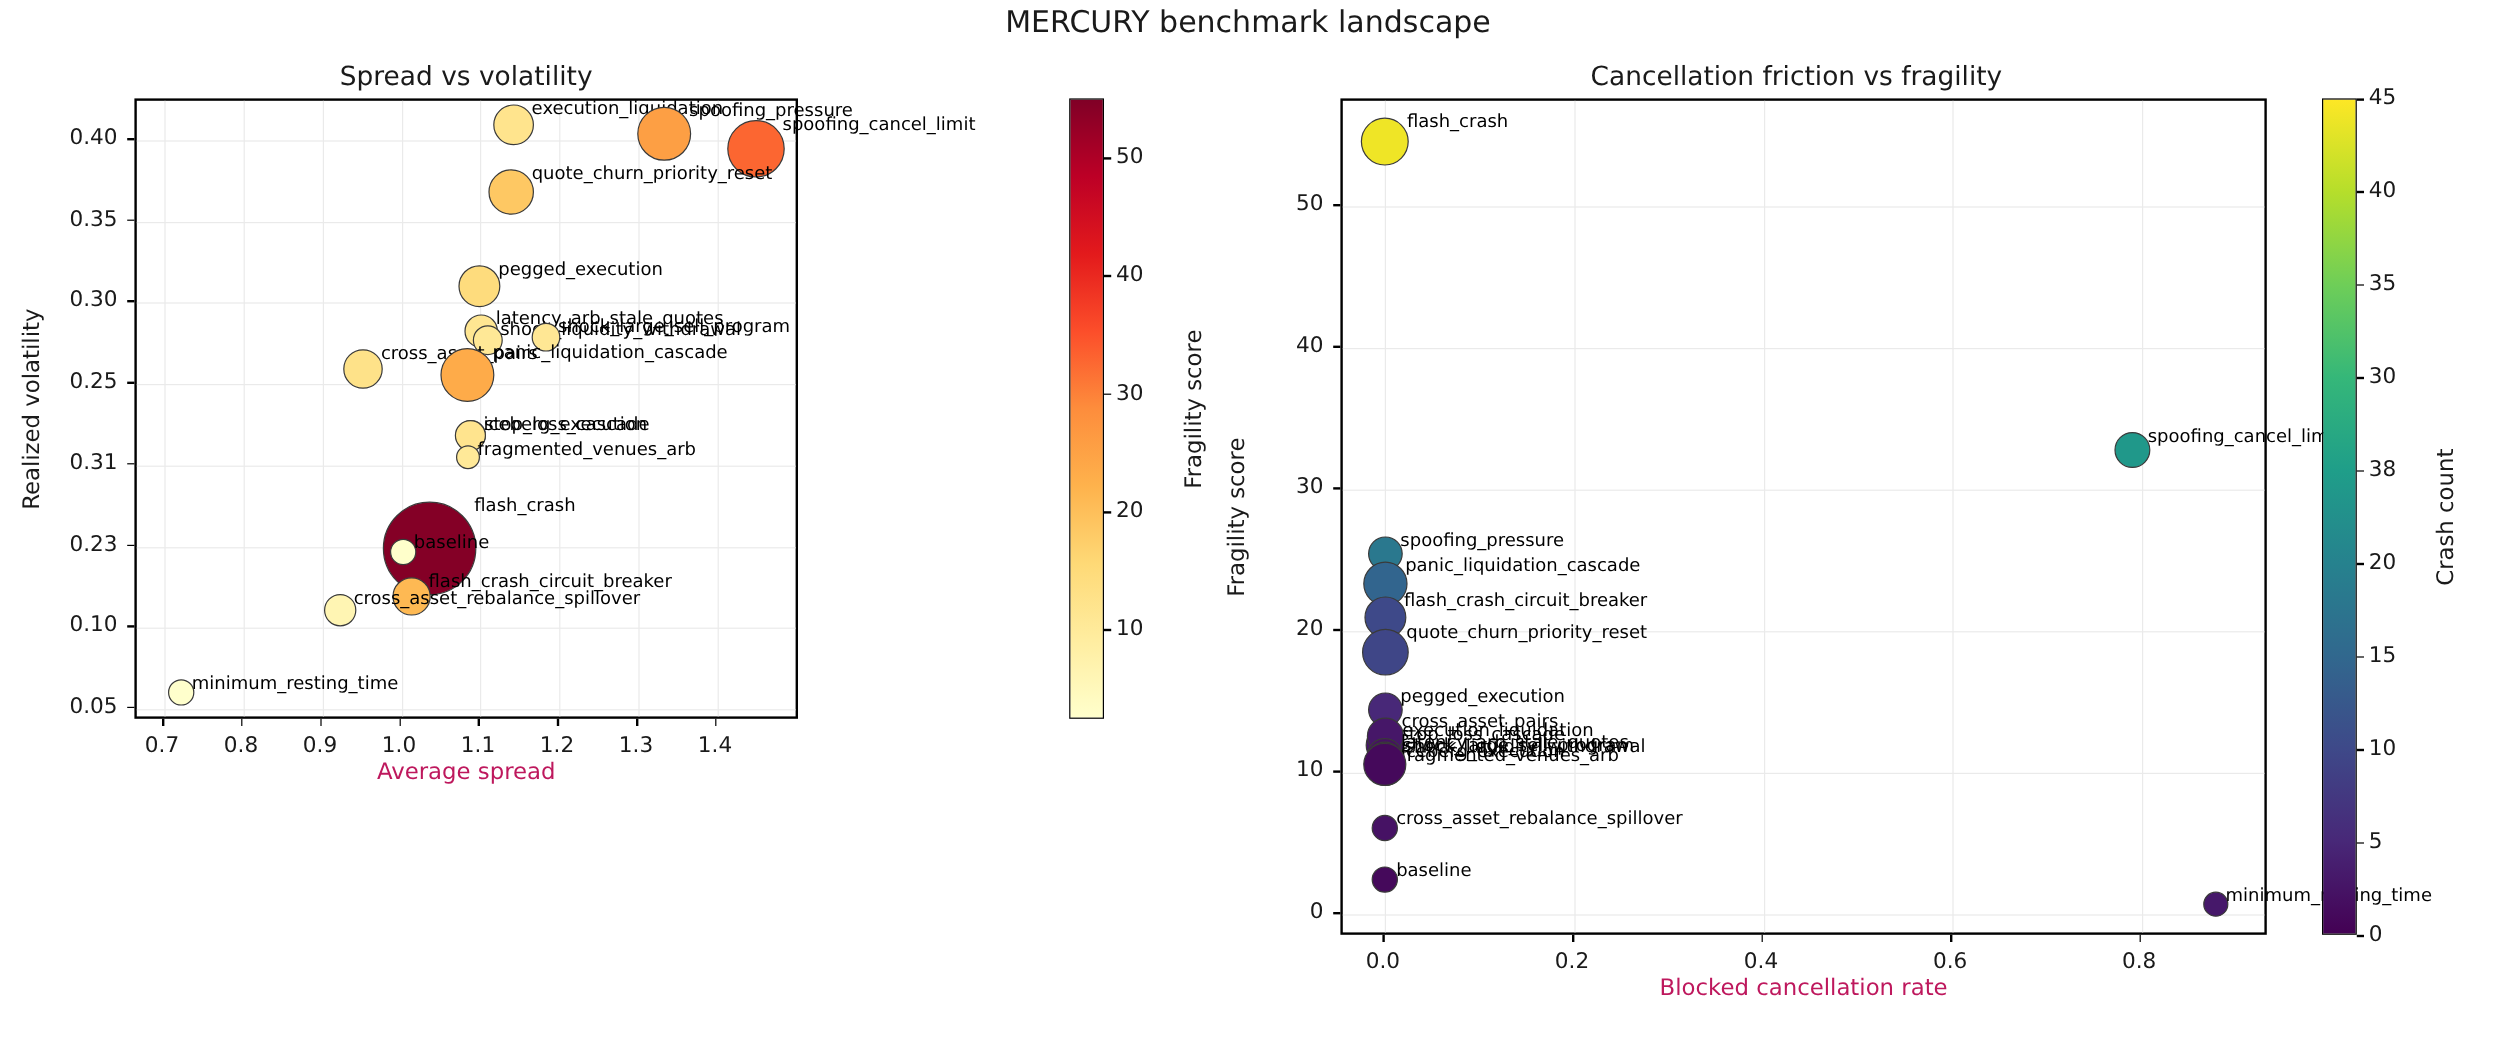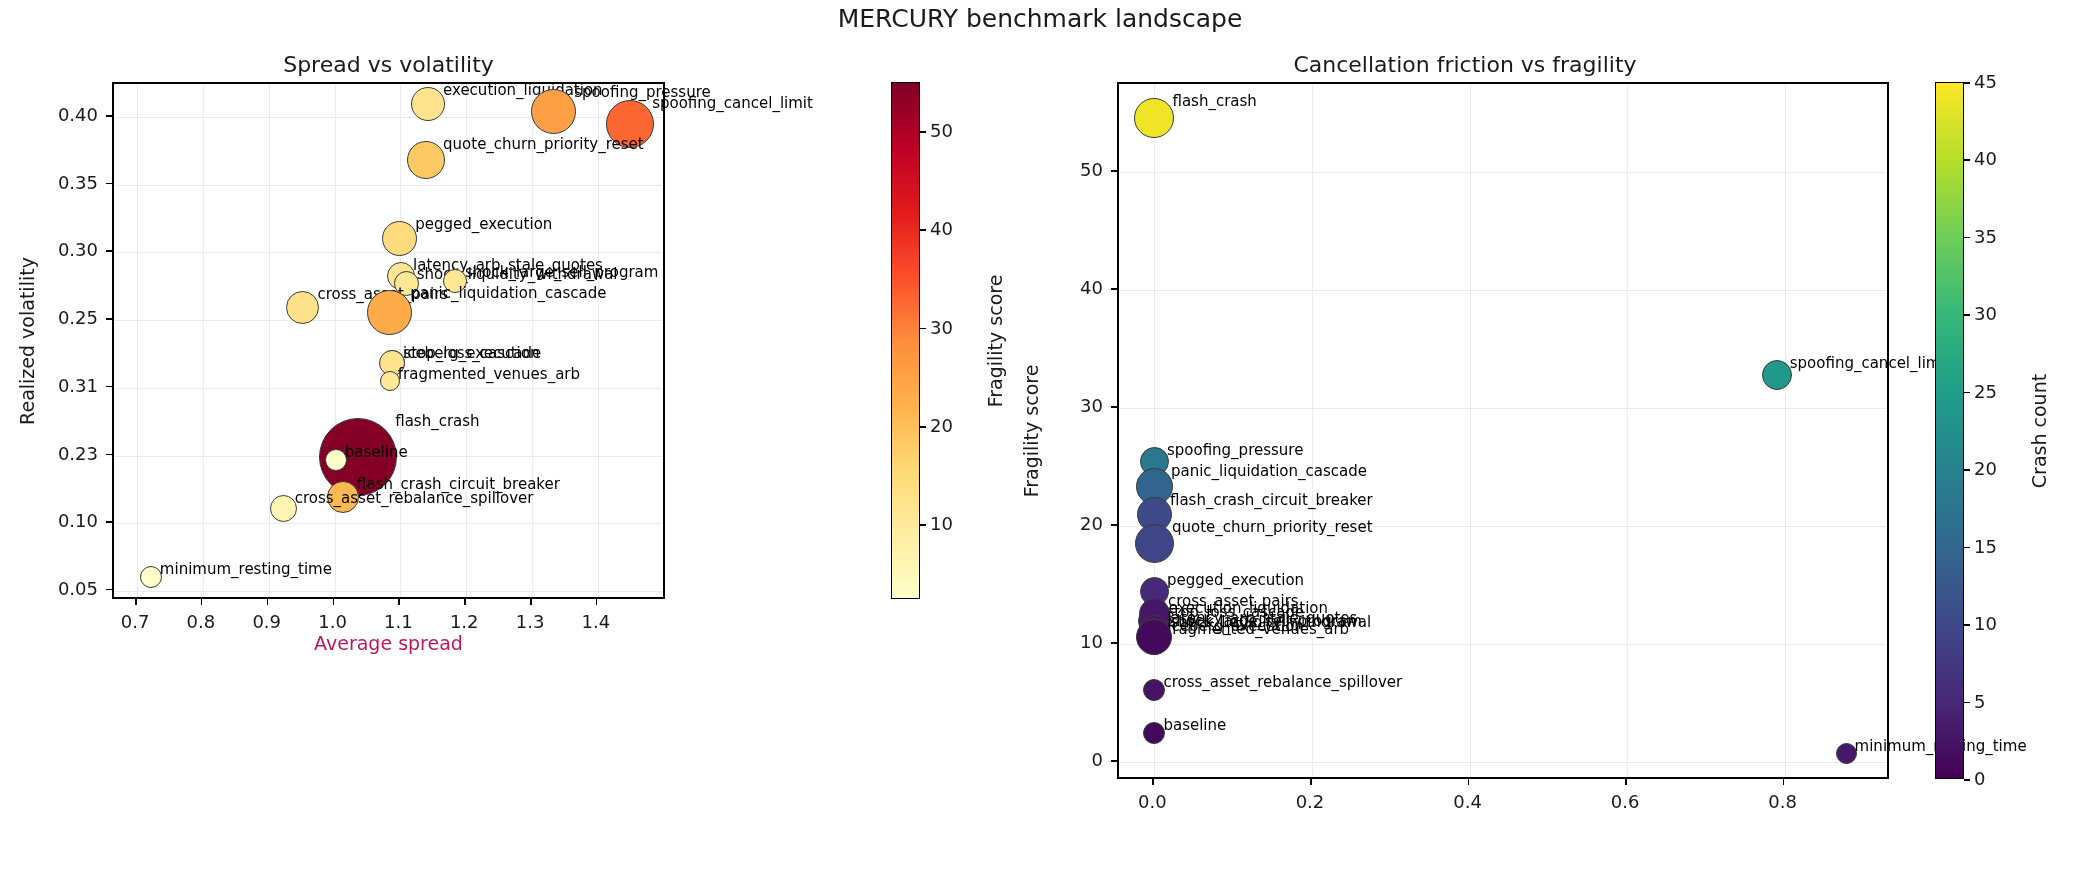--- a/index.html
+++ b/index.html
@@ -128,21 +128,21 @@
         <div class="cbtick" style="left: 930px; top: 415.011px; width: 60px;">20</div>
         <div class="cbtickmark" style="left: 920px; top: 327.722px;"></div>
         <div class="cbtick" style="left: 930px; top: 316.722px; width: 60px;">30</div>
         <div class="cbtickmark" style="left: 920px; top: 229.433px;"></div>
         <div class="cbtick" style="left: 930px; top: 218.433px; width: 60px;">40</div>
         <div class="cbtickmark" style="left: 920px; top: 131.144px;"></div>
         <div class="cbtick" style="left: 930px; top: 120.144px; width: 60px;">50</div>
         <div class="cblabel" style="width: 517px; text-align: center; left: 735.5px; top: 329.5px; transform: rotate(-90deg);">Fragility score</div>
       </div>
       <div class="panel" style="left: 0px; top: 0px; width: 2080px; height: 880px;">
-        <div class="axtitle" style="left: 1079px; top: 52px; width: 772px;">Cancellation friction vs fragility</div>
+        <div class="axtitle" style="left: 1111px; top: 52px; width: 772px;">Cancellation friction vs fragility</div>
         <div class="axes" style="left: 1117px; top: 82px; width: 772px; height: 697px;">
           <div class="grid-v" style="left: 35.449px;"></div>
           <div class="grid-v" style="left: 193px;"></div>
           <div class="grid-v" style="left: 350.551px;"></div>
           <div class="grid-v" style="left: 508.102px;"></div>
           <div class="grid-v" style="left: 665.653px;"></div>
           <div class="grid-h" style="top: 678.13px;"></div>
           <div class="grid-h" style="top: 560.195px;"></div>
           <div class="grid-h" style="top: 442.259px;"></div>
           <div class="grid-h" style="top: 324.323px;"></div>
@@ -200,34 +200,35 @@
         <div class="tickmark-x" style="left: 1152.45px; top: 779px;"></div>
         <div class="xtick" style="left: 1102.45px; width: 100px; top: 791px;">0.0</div>
         <div class="tickmark-x" style="left: 1310px; top: 779px;"></div>
         <div class="xtick" style="left: 1260px; width: 100px; top: 791px;">0.2</div>
         <div class="tickmark-x" style="left: 1467.55px; top: 779px;"></div>
         <div class="xtick" style="left: 1417.55px; width: 100px; top: 791px;">0.4</div>
         <div class="tickmark-x" style="left: 1625.1px; top: 779px;"></div>
         <div class="xtick" style="left: 1575.1px; width: 100px; top: 791px;">0.6</div>
         <div class="tickmark-x" style="left: 1782.65px; top: 779px;"></div>
         <div class="xtick" style="left: 1732.65px; width: 100px; top: 791px;">0.8</div>
+        <div class="xlabel" style="left: 1117px; width: 772px; top: 812px;">Blocked cancellation rate</div>
         <div class="ylabel" style="width: 697px; text-align: center; left: 681.5px; top: 419.5px; transform: rotate(-90deg);">Fragility score</div>
         <div class="cbar" style="left: 1935px; top: 82px; width: 29px; height: 697px; background: linear-gradient(to top, rgb(68, 1, 84) 0%, rgb(72, 40, 120) 11.11%, rgb(62, 73, 137) 22.22%, rgb(49, 104, 142) 33.33%, rgb(38, 130, 142) 44.44%, rgb(31, 158, 137) 55.56%, rgb(53, 183, 121) 66.67%, rgb(110, 206, 88) 77.78%, rgb(181, 222, 43) 88.89%, rgb(253, 231, 37) 100%);"></div>
         <div class="cbtickmark" style="left: 1964px; top: 779px;"></div>
         <div class="cbtick" style="left: 1974px; top: 768px; width: 60px;">0</div>
         <div class="cbtickmark" style="left: 1964px; top: 701.556px;"></div>
         <div class="cbtick" style="left: 1974px; top: 690.556px; width: 60px;">5</div>
         <div class="cbtickmark" style="left: 1964px; top: 624.111px;"></div>
         <div class="cbtick" style="left: 1974px; top: 613.111px; width: 60px;">10</div>
         <div class="cbtickmark" style="left: 1964px; top: 546.667px;"></div>
         <div class="cbtick" style="left: 1974px; top: 535.667px; width: 60px;">15</div>
         <div class="cbtickmark" style="left: 1964px; top: 469.222px;"></div>
         <div class="cbtick" style="left: 1974px; top: 458.222px; width: 60px;">20</div>
         <div class="cbtickmark" style="left: 1964px; top: 391.778px;"></div>
-        <div class="cbtick" style="left: 1974px; top: 380.778px; width: 60px;">25</div>
+        <div class="cbtick" style="left: 1974px; top: 380.778px; width: 60px;">38</div>
         <div class="cbtickmark" style="left: 1964px; top: 314.333px;"></div>
         <div class="cbtick" style="left: 1974px; top: 303.333px; width: 60px;">30</div>
         <div class="cbtickmark" style="left: 1964px; top: 236.889px;"></div>
         <div class="cbtick" style="left: 1974px; top: 225.889px; width: 60px;">35</div>
         <div class="cbtickmark" style="left: 1964px; top: 159.444px;"></div>
         <div class="cbtick" style="left: 1974px; top: 148.444px; width: 60px;">40</div>
         <div class="cbtickmark" style="left: 1964px; top: 82px;"></div>
         <div class="cbtick" style="left: 1974px; top: 71px; width: 60px;">45</div>
         <div class="cblabel" style="width: 697px; text-align: center; left: 1689.5px; top: 419.5px; transform: rotate(-90deg);">Crash count</div>
       </div>

